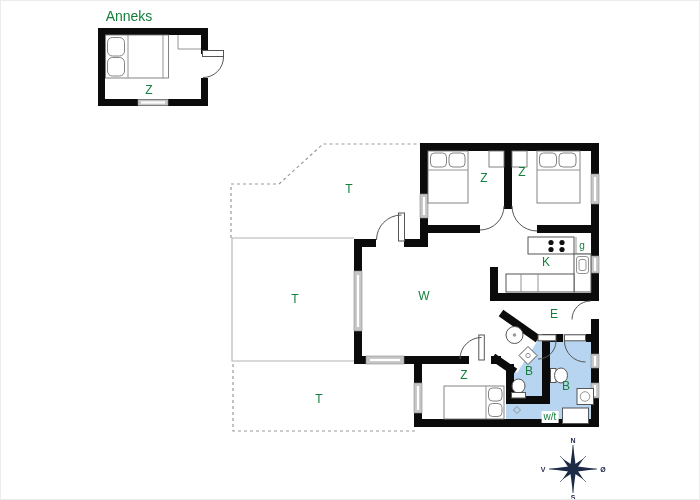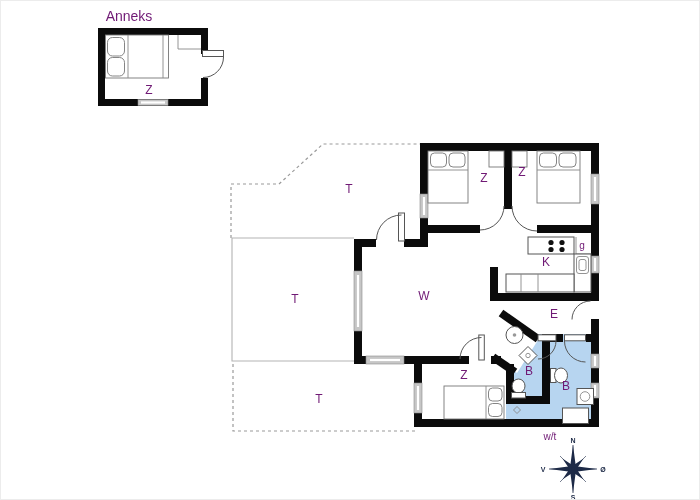--- a/index.html
+++ b/index.html
@@ -1,20 +1,20 @@
 <!DOCTYPE html>
 <html style="--bath: #b7d5f0; --wall: #0b0b0b; --win: #c6c6c6; --navy: #1d2a47;"><head>
 <meta charset="utf-8">
 <style>
   html,body{margin:0;padding:0;background:#fff;}
   .plan{position:relative;width:700px;height:500px;background:#ffffff;
         font-family:"Liberation Sans",sans-serif;overflow:hidden;
         border:1px solid #ececec;box-sizing:border-box;}
   .plan svg{position:absolute;left:0;top:0;}
-  .lbl{position:absolute;transform:translate(-50%,-50%);color:#701a75;
+  .lbl{position:absolute;transform:translate(-50%,-50%);color:#15803d;
        font-size:12px;line-height:1;white-space:nowrap;}
   .lbl.small{font-size:10px;}
   .lbl.title{font-size:14px;}
   .lbl.wt{font-size:10px;background:#fff;padding:1px 2px;}
   .lbl.compass{font-size:7px;font-weight:700;color:var(--navy,#1d2a47);}
   .wall{fill:var(--wall,#0b0b0b);}
   .wline{stroke:var(--wall,#0b0b0b);stroke-width:8;}
   .win{fill:var(--win,#c6c6c6);stroke:#8a8a8a;stroke-width:.6;}
   .stripe{stroke:#ffffff;stroke-width:2.2;}
   .bath{fill:var(--bath,#b7d5f0);}
@@ -194,21 +194,21 @@
 
 <div class="lbl" style="left:483px;top:177px;">Z</div>
 <div class="lbl" style="left:521px;top:171px;">Z</div>
 <div class="lbl" style="left:545px;top:261px;">K</div>
 <div class="lbl small" style="left:581px;top:245px;">g</div>
 <div class="lbl" style="left:423px;top:295px;">W</div>
 <div class="lbl" style="left:553px;top:313px;">E</div>
 <div class="lbl" style="left:528px;top:370px;">B</div>
 <div class="lbl" style="left:565px;top:385px;">B</div>
 <div class="lbl" style="left:463px;top:374px;">Z</div>
-<div class="lbl wt" style="left:549px;top:436px;border-radius:6px;">w/t</div>
+<div class="lbl wt" style="left:549px;top:416px;">w/t</div>
 
 <div class="lbl" style="left:348px;top:188px;">T</div>
 <div class="lbl" style="left:294px;top:298px;">T</div>
 <div class="lbl" style="left:318px;top:398px;">T</div>
 
 <div class="lbl compass" style="left:572px;top:439px;">N</div>
 <div class="lbl compass" style="left:572px;top:496px;">S</div>
 <div class="lbl compass" style="left:542px;top:468px;">V</div>
 <div class="lbl compass" style="left:602px;top:468px;">Ø</div>
 

